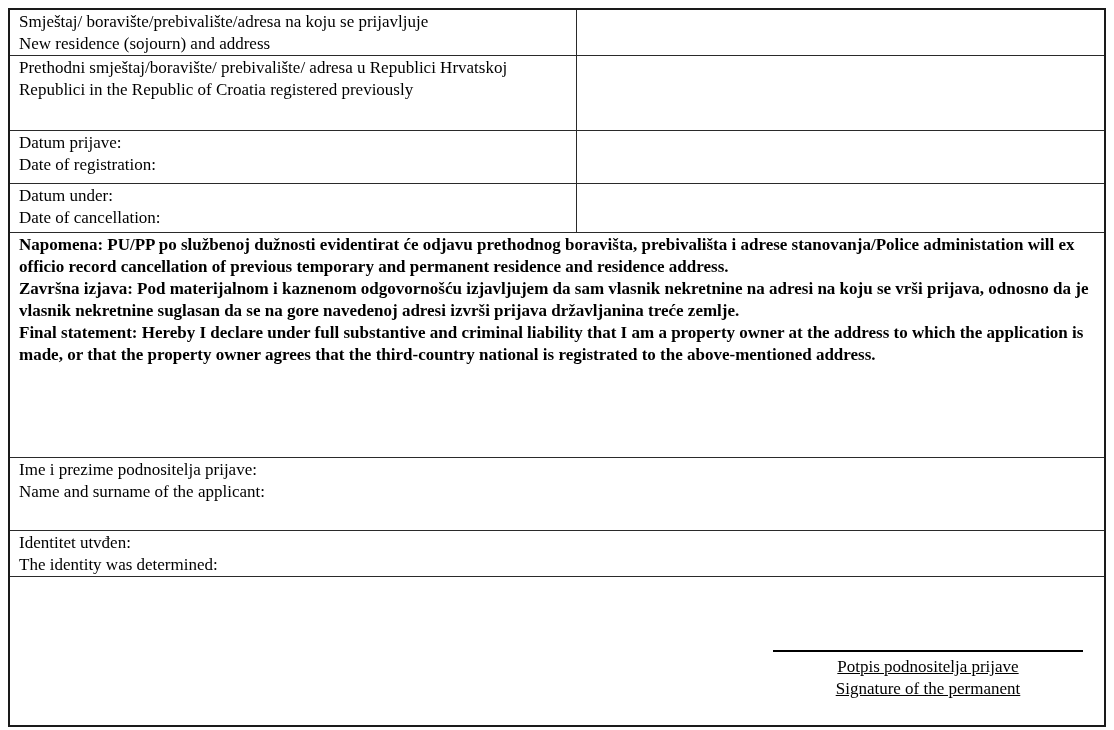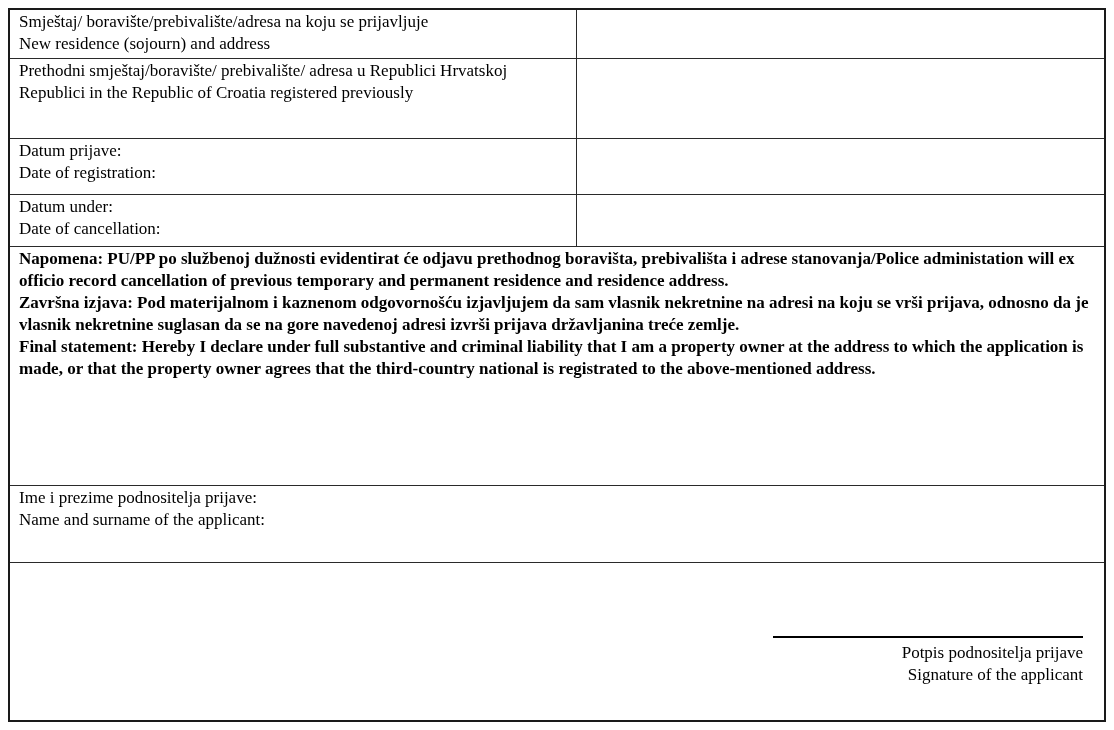--- a/index.html
+++ b/index.html
@@ -48,21 +48,22 @@
     font-weight: bold;
     font-size: 17.5px;
     line-height: 25px;
     padding-left: 9px;
     padding-right: 6px;
   }
   td.note-cell p { margin: 0; }
   .sig-block {
     width: 310px;
     margin: 72px 13px 0 auto;
-    text-align: right;
+    text-align: center;
+    text-decoration: underline;
   }
   .sig-line {
     border-top: 2px solid #000000;
     height: 2px;
     width: 100%;
     margin-bottom: 2px;
   }
   .sig-text {
     font-size: 17px;
     line-height: 22px;
@@ -115,26 +116,32 @@
       </td>
     </tr>
 
     <tr class="r-name">
       <td colspan="2">
         <div>Ime i prezime podnositelja prijave:</div>
         <div>Name and surname of the applicant:</div>
       </td>
     </tr>
 
+    <tr class="r-identity">
+      <td colspan="2">
+        <div>Identitet utvđen:</div>
+        <div>The identity was determined:</div>
+      </td>
+    </tr>
 
     <tr class="r-sign">
       <td colspan="2">
         <div class="sig-block">
           <div class="sig-line"></div>
           <div class="sig-text">Potpis podnositelja prijave</div>
-          <div class="sig-text">Signature of the applicant</div>
+          <div class="sig-text">Signature of the permanent</div>
         </div>
       </td>
     </tr>
 
   </tbody>
     </table>
 </div>
 
 </body></html>

